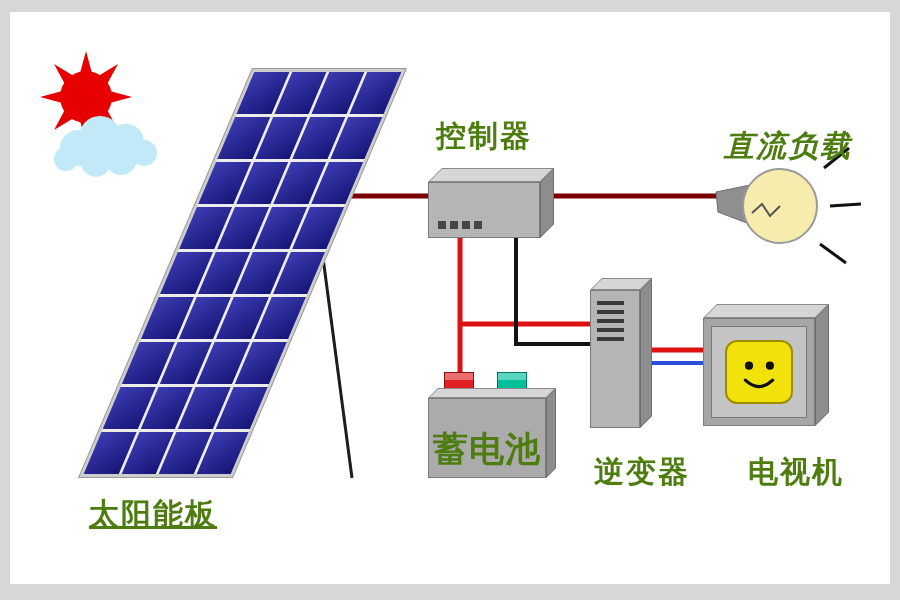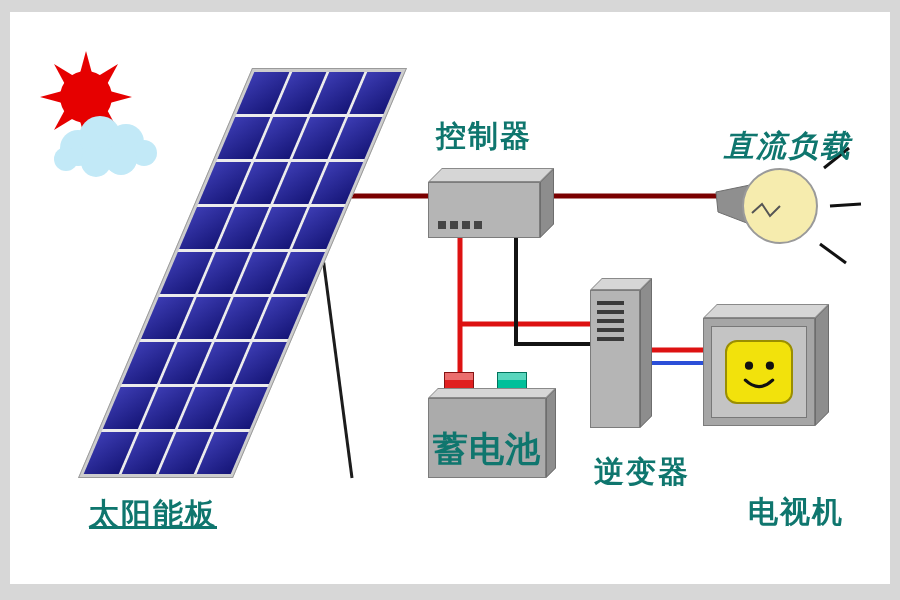--- a/index.html
+++ b/index.html
@@ -44,28 +44,28 @@
   .terminal.green { left:497px; top:372px; }
 
   .tv { left:703px; top:318px; width:112px; height:108px; --o:14px; }
   .tv .face-front { background:#a6a6a6; }
   .tv-bezel { position:absolute; inset:7px; background:#c4c4c4; border:1px solid #787878; }
   .tv-screen { position:absolute; inset:13px; background:var(--tv-screen,#f2e20c);
     border:2px solid #9a8e00; border-radius:12px; }
   .tv-screen svg { position:absolute; inset:0; width:100%; height:100%; }
 
   
-  .lbl { position:absolute; z-index:4; font-weight:bold; color:#0f766e;
+  .lbl { position:absolute; z-index:4; font-weight:bold; color:#4d7c0f;
     font-size:30px; letter-spacing:2px; text-align:center; white-space:nowrap; }
   .lbl-controller { left:424px; top:116px; width:120px; }
   .lbl-dcload     { left:713px; top:126px; width:150px;font-style:italic; }
   .lbl-solar      { left:78px;  top:494px; width:150px;text-decoration:underline; }
   .lbl-battery    { left:428px; top:426px; width:118px; font-size:35px; letter-spacing:1px; }
   .lbl-inverter   { left:586px; top:452px; width:112px; }
-  .lbl-tv         { left:740px; top:452px; width:112px;margin-top:40px; }
+  .lbl-tv         { left:740px; top:452px; width:112px; }
 </style>
 </head>
 <body>
 
 <div class="canvas">
 
   <svg class="svg-layer" width="900" height="600" viewBox="0 0 900 600">
 
     <g fill="#e60000">
       <polygon points="106,90 132,97 106,104"></polygon>

